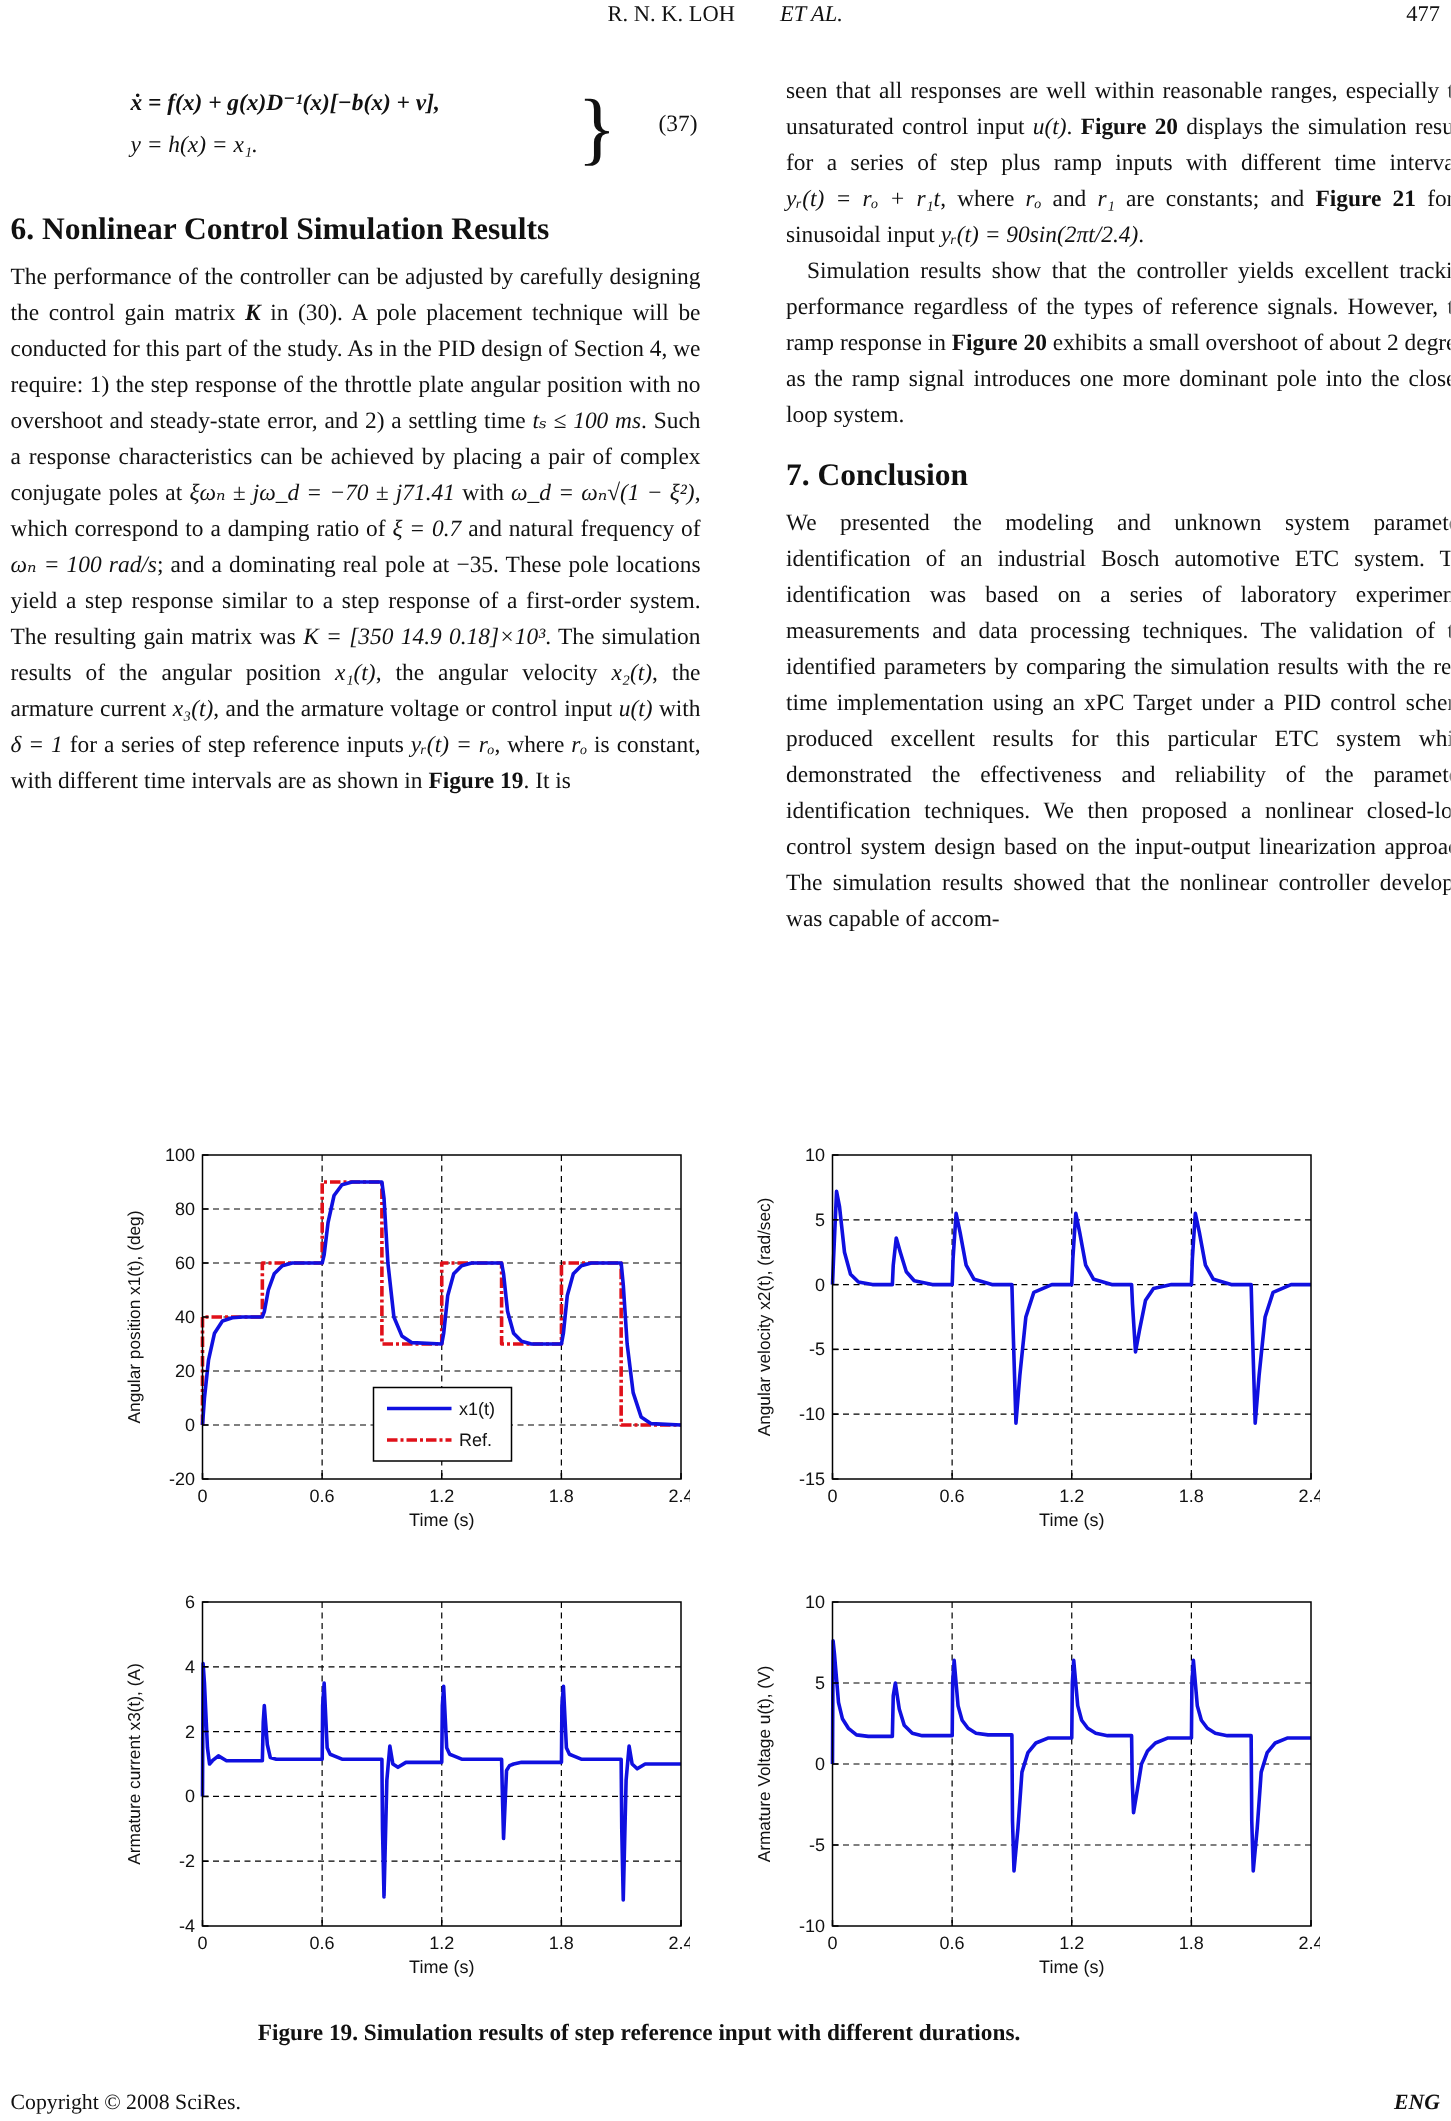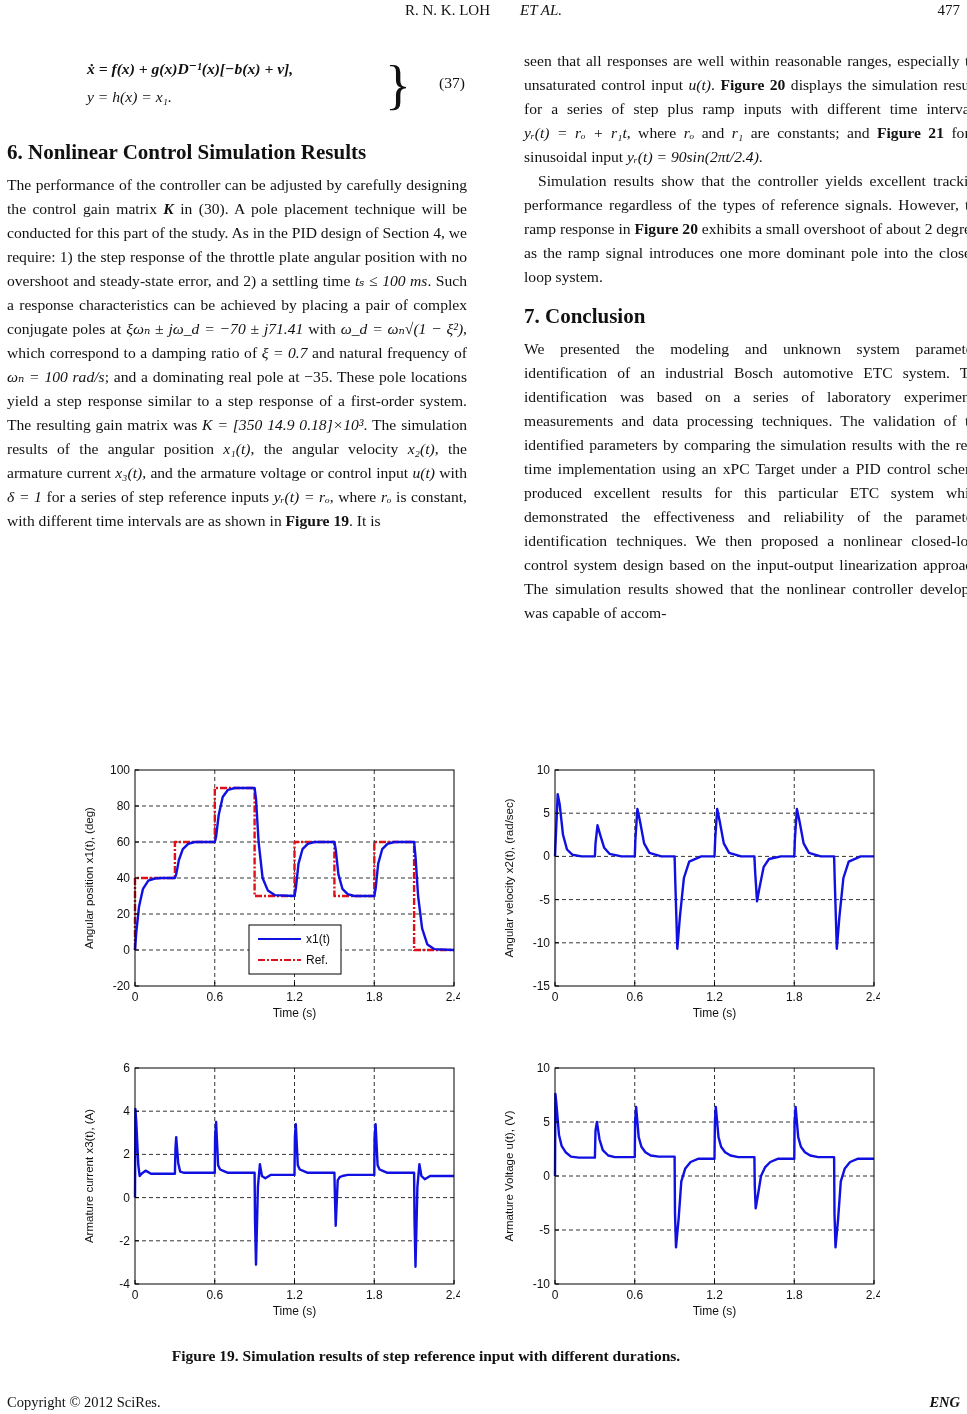--- a/index.html
+++ b/index.html
@@ -225,14 +225,14 @@
         <text x="70" y="73" text-anchor="end" font-size="12" font-family="&quot;Liberation Sans&quot;, &quot;DejaVu Sans&quot;, sans-serif" fill="#111">5</text>
         <line x1="75" y1="15" x2="79" y2="15" stroke="#000"></line>
         <text x="70" y="19" text-anchor="end" font-size="12" font-family="&quot;Liberation Sans&quot;, &quot;DejaVu Sans&quot;, sans-serif" fill="#111">10</text>
         <text x="234.5" y="262" text-anchor="middle" font-size="12" font-family="&quot;Liberation Sans&quot;, &quot;DejaVu Sans&quot;, sans-serif" fill="#111">Time (s)</text>
         <text x="0" y="0" text-anchor="middle" font-size="11.5" font-family="&quot;Liberation Sans&quot;, &quot;DejaVu Sans&quot;, sans-serif" fill="#111" transform="translate(33,123) rotate(-90)">Armature Voltage u(t), (V)</text>
       </svg>
     </div>
 </div>
 
 <div class="caption">Figure 19. Simulation results of step reference input with different durations.</div>
-<div class="footer-left">Copyright © 2012 SciRes.</div>
+<div class="footer-left">Copyright © 2008 SciRes.</div>
 <div class="footer-right">ENG</div>
 
 </body></html>

